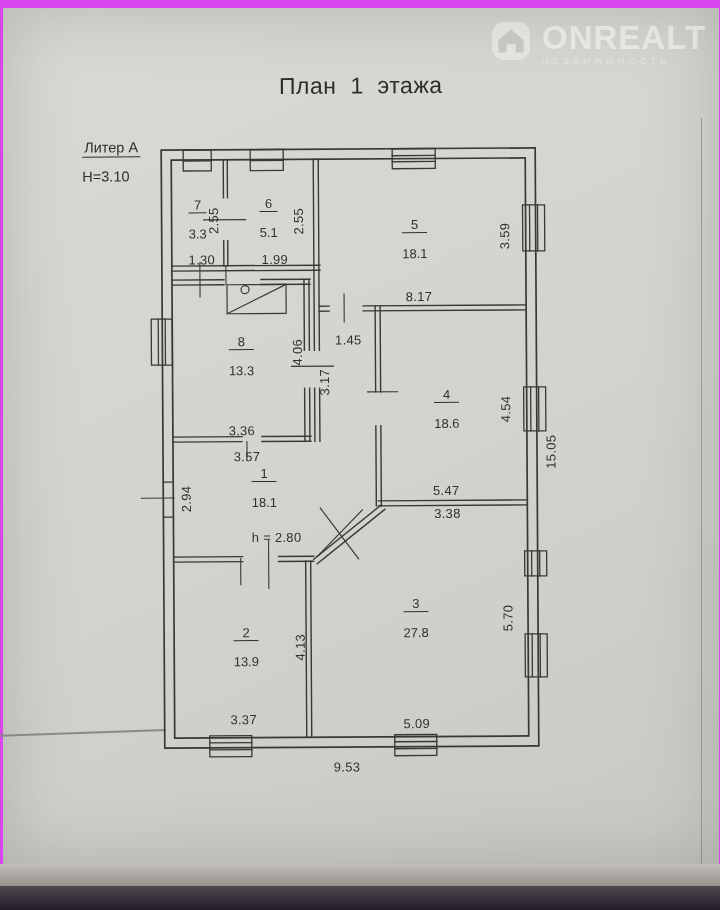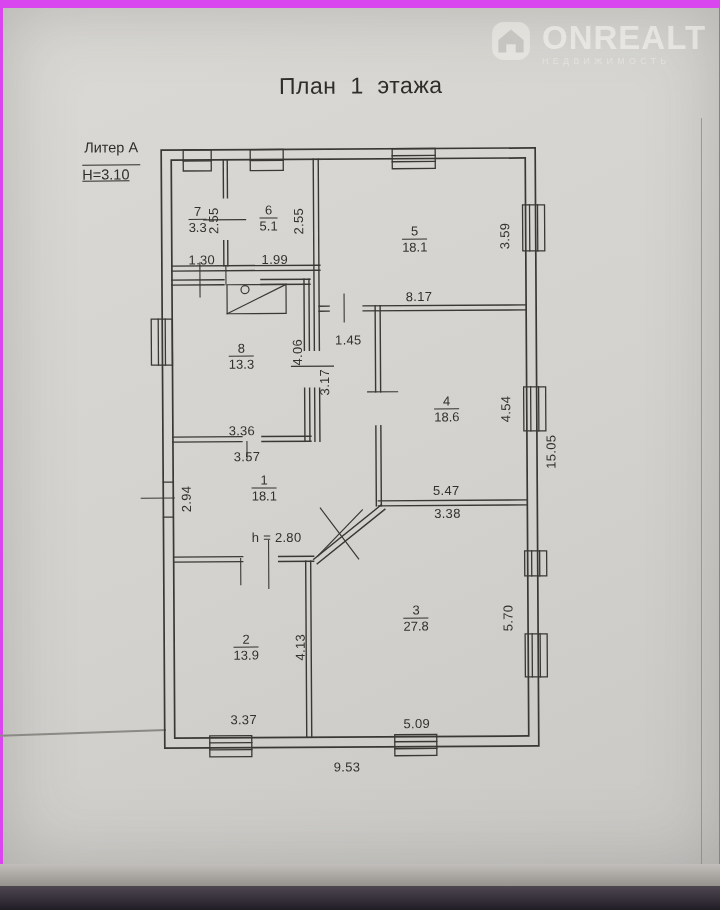--- a/index.html
+++ b/index.html
@@ -17,26 +17,26 @@
          transform:rotate(-2deg);transform-origin:right center;}
   .plan{position:absolute;left:0;top:0;width:720px;height:910px;
          transform:rotate(-0.35deg);transform-origin:350px 450px;color:#33312d;}
   .plan svg{position:absolute;left:0;top:0;}
   .t{position:absolute;transform:translate(-50%,-50%);font-size:13px;letter-spacing:.3px;
      white-space:nowrap;color:#33312d;}
   .tv{transform:translate(-50%,-50%) rotate(-90deg);}
   .room{position:absolute;transform:translate(-50%,-50%);text-align:center;color:#33312d;}
   .room .n{display:block;font-size:13px;line-height:13px;padding:0 5px 1px;
            border-bottom:1.3px solid #33312d;}
-  .room .a{display:block;font-size:13px;line-height:14px;padding-top:1px;}
+  .room .a{display:block;font-size:13px;line-height:14px;padding-top:14px;}
   .title{position:absolute;left:363px;top:86px;transform:translate(-50%,-50%);
          font-size:23px;letter-spacing:.5px;word-spacing:7px;color:#2f2d29;}
   .liter{position:absolute;left:84px;top:138px;font-size:14.5px;color:#2f2d29;line-height:16px;}
-  .liter .l1{display:inline-block;border-bottom:1.5px solid #2f2d29;padding:0 2px 9px;}
-  .liter .l2{display:block;padding-top:1px;text-decoration:underline;}
+  .liter .l1{display:inline-block;border-bottom:1.5px solid #2f2d29;padding:0 2px 1px;}
+  .liter .l2{display:block;padding-top:11px;}
   .wm{position:absolute;left:490px;top:20px;display:flex;align-items:flex-start;gap:10px;}
   .wm-brand{font-size:33px;font-weight:bold;letter-spacing:1px;line-height:36px;
             color:rgba(248,248,244,.55);}
   .wm-tag{font-size:9px;letter-spacing:4.2px;margin-top:0;color:rgba(244,244,240,.45);}
 </style>
 </head>
 <body>
 
 <div class="canvas">
   <div class="paper"></div>

